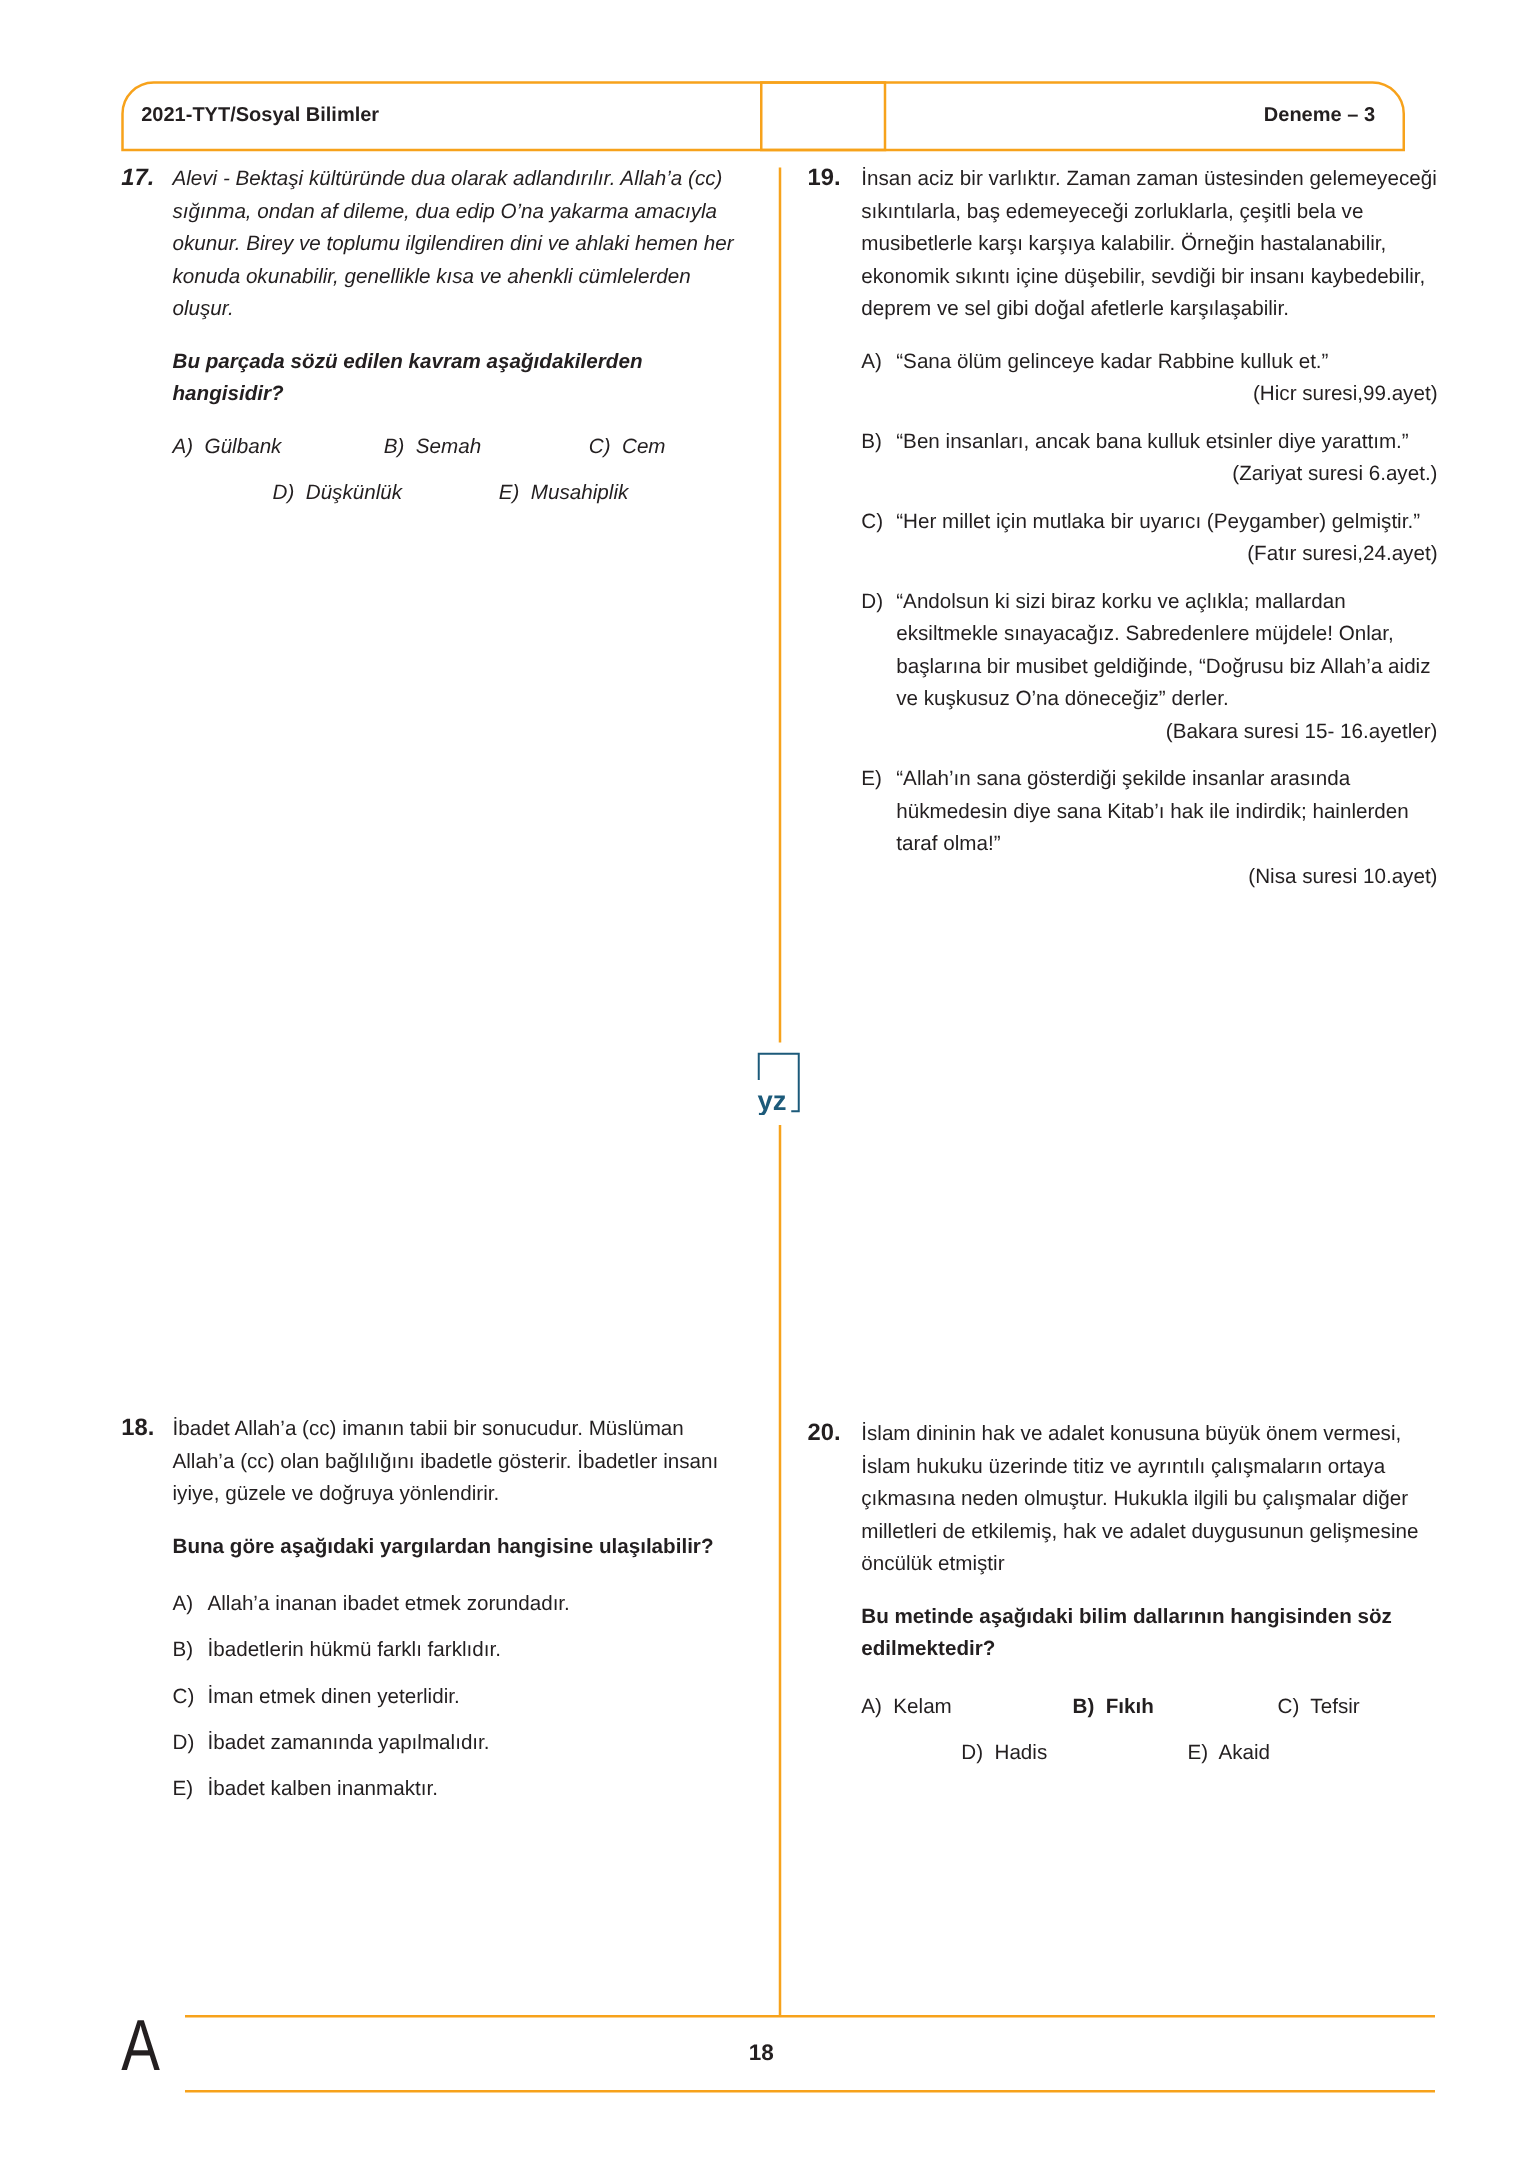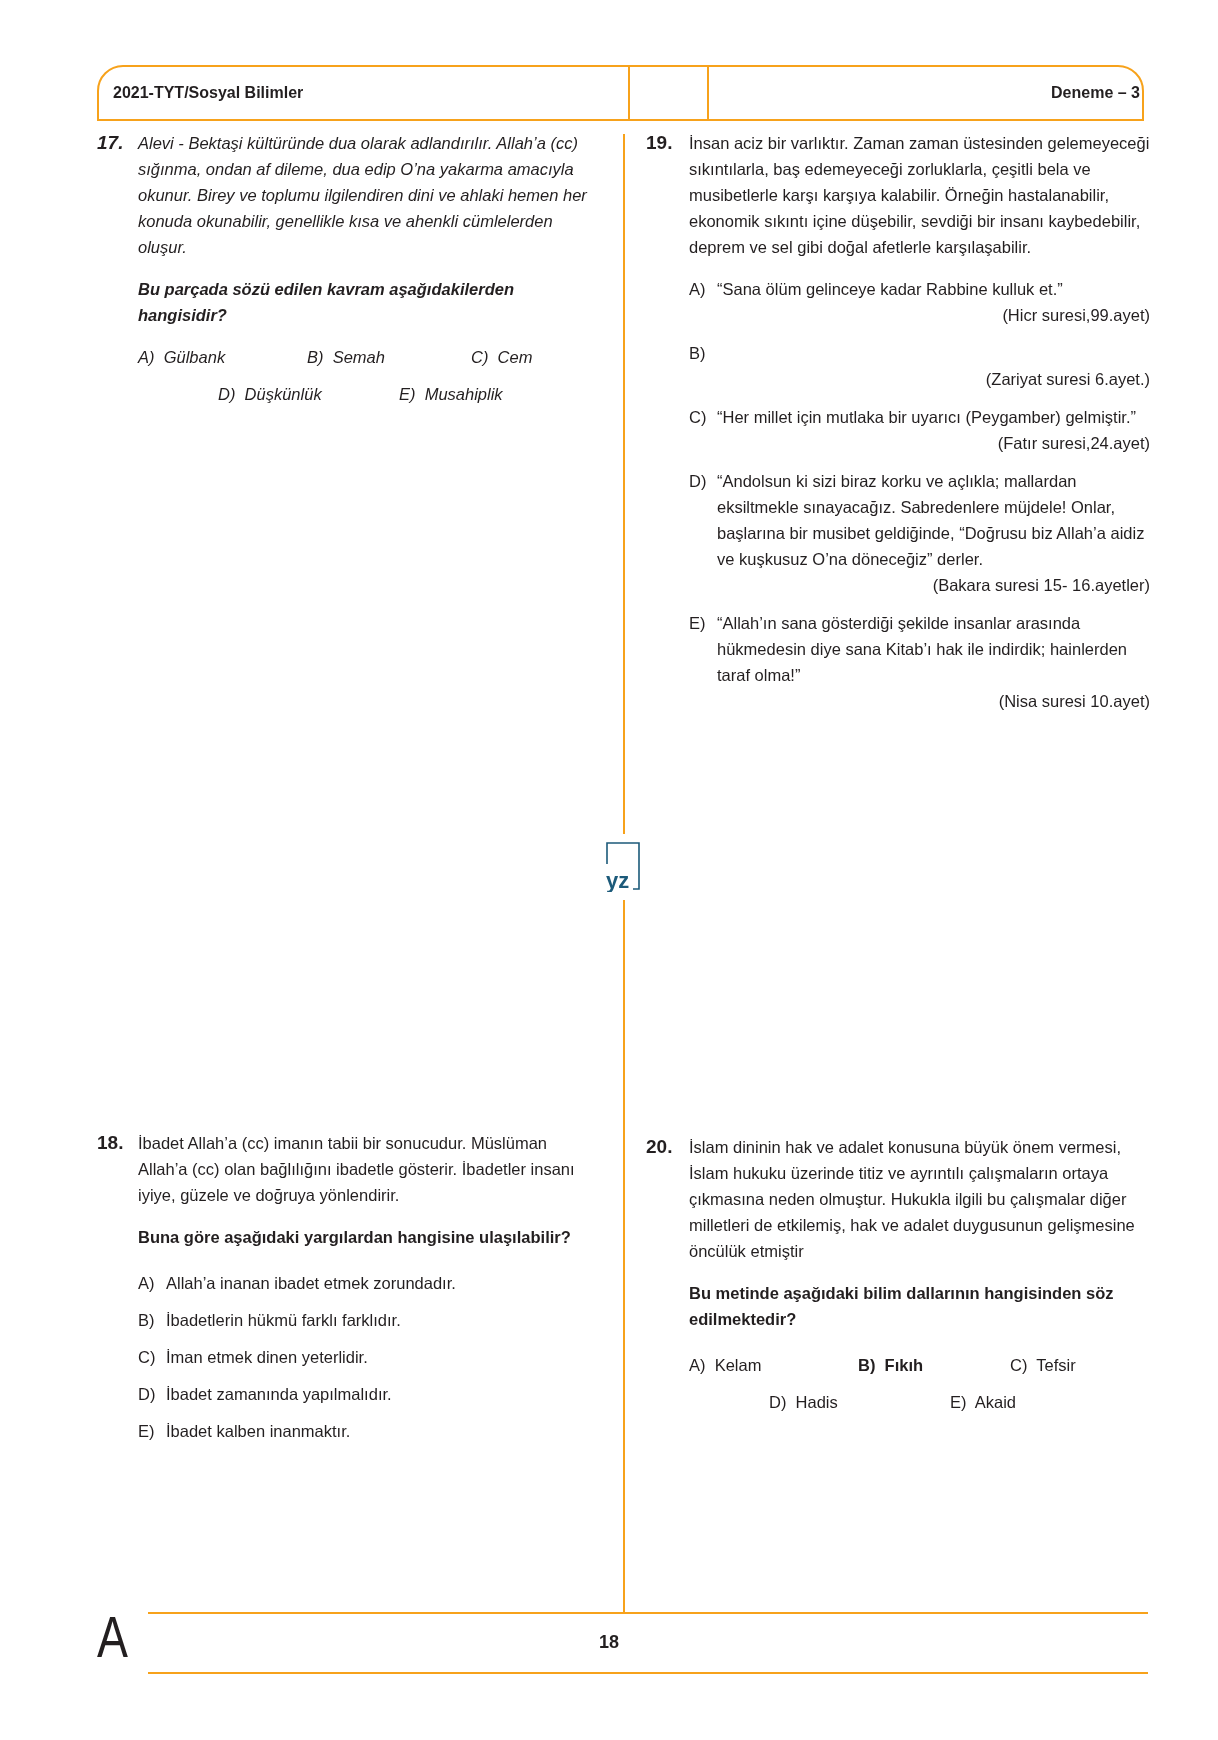--- a/index.html
+++ b/index.html
@@ -19,24 +19,24 @@
       align-items: center;
       font-weight: bold;
       font-size: 16px;
     }
     .hdr-left {
       left: 97px; width: 612px;
       border-top-left-radius: 26px;
       padding-left: 14px;
     }
     .hdr-right {
-      left: 628px; width: 516px;
+      left: 608px; width: 516px;
       border-top-right-radius: 26px;
       justify-content: flex-end;
-      padding-right: 2px;
+      padding-right: 22px;
     }
     .vline {
       position: absolute;
       left: 623px;
       width: 2px;
       background: #f7a21b;
     }
     .logo {
       position: absolute;
       left: 604px; top: 840px;
@@ -145,20 +145,21 @@
       <div>
         <div class="opt-long">
           <span class="opt-letter">A)</span>
           <span>“Sana ölüm gelinceye kadar Rabbine kulluk et.”</span>
         </div>
         <div class="ref">(Hicr suresi,99.ayet)</div>
       </div>
       <div>
         <div class="opt-long">
           <span class="opt-letter">B)</span>
+          <span>“Ben insanları, ancak bana kulluk etsinler diye yarattım.”</span>
         </div>
         <div class="ref">(Zariyat suresi 6.ayet.)</div>
       </div>
       <div>
         <div class="opt-long">
           <span class="opt-letter">C)</span>
           <span>“Her millet için mutlaka bir uyarıcı (Peygamber) gelmiştir.”</span>
         </div>
         <div class="ref">(Fatır suresi,24.ayet)</div>
       </div>
@@ -217,21 +218,21 @@
     <p class="prompt" style="margin-bottom:20px;">Bu metinde aşağıdaki bilim dallarının hangisinden söz edilmektedir?</p>
     <div class="opts-grid">
       <div class="opt-abs" style="left:0;top:0;">
         <span>A)</span>&nbsp;
         <span>Kelam</span>
       </div>
       <div class="opt-abs" style="left:169px;top:0;font-weight:bold;">
         <span>B)</span>&nbsp;
         <span>Fıkıh</span>
       </div>
-      <div class="opt-abs" style="left:321px;top:0;text-align:center;">
+      <div class="opt-abs" style="left:333px;top:0;text-align:center;">
         <span>C)</span>&nbsp;
         <span>Tefsir</span>
       </div>
       <div class="opt-abs" style="left:80px;top:37px;">
         <span>D)</span>&nbsp;
         <span>Hadis</span>
       </div>
       <div class="opt-abs" style="left:261px;top:37px;text-align:right;">
         <span>E)</span>&nbsp;
         <span>Akaid</span>

